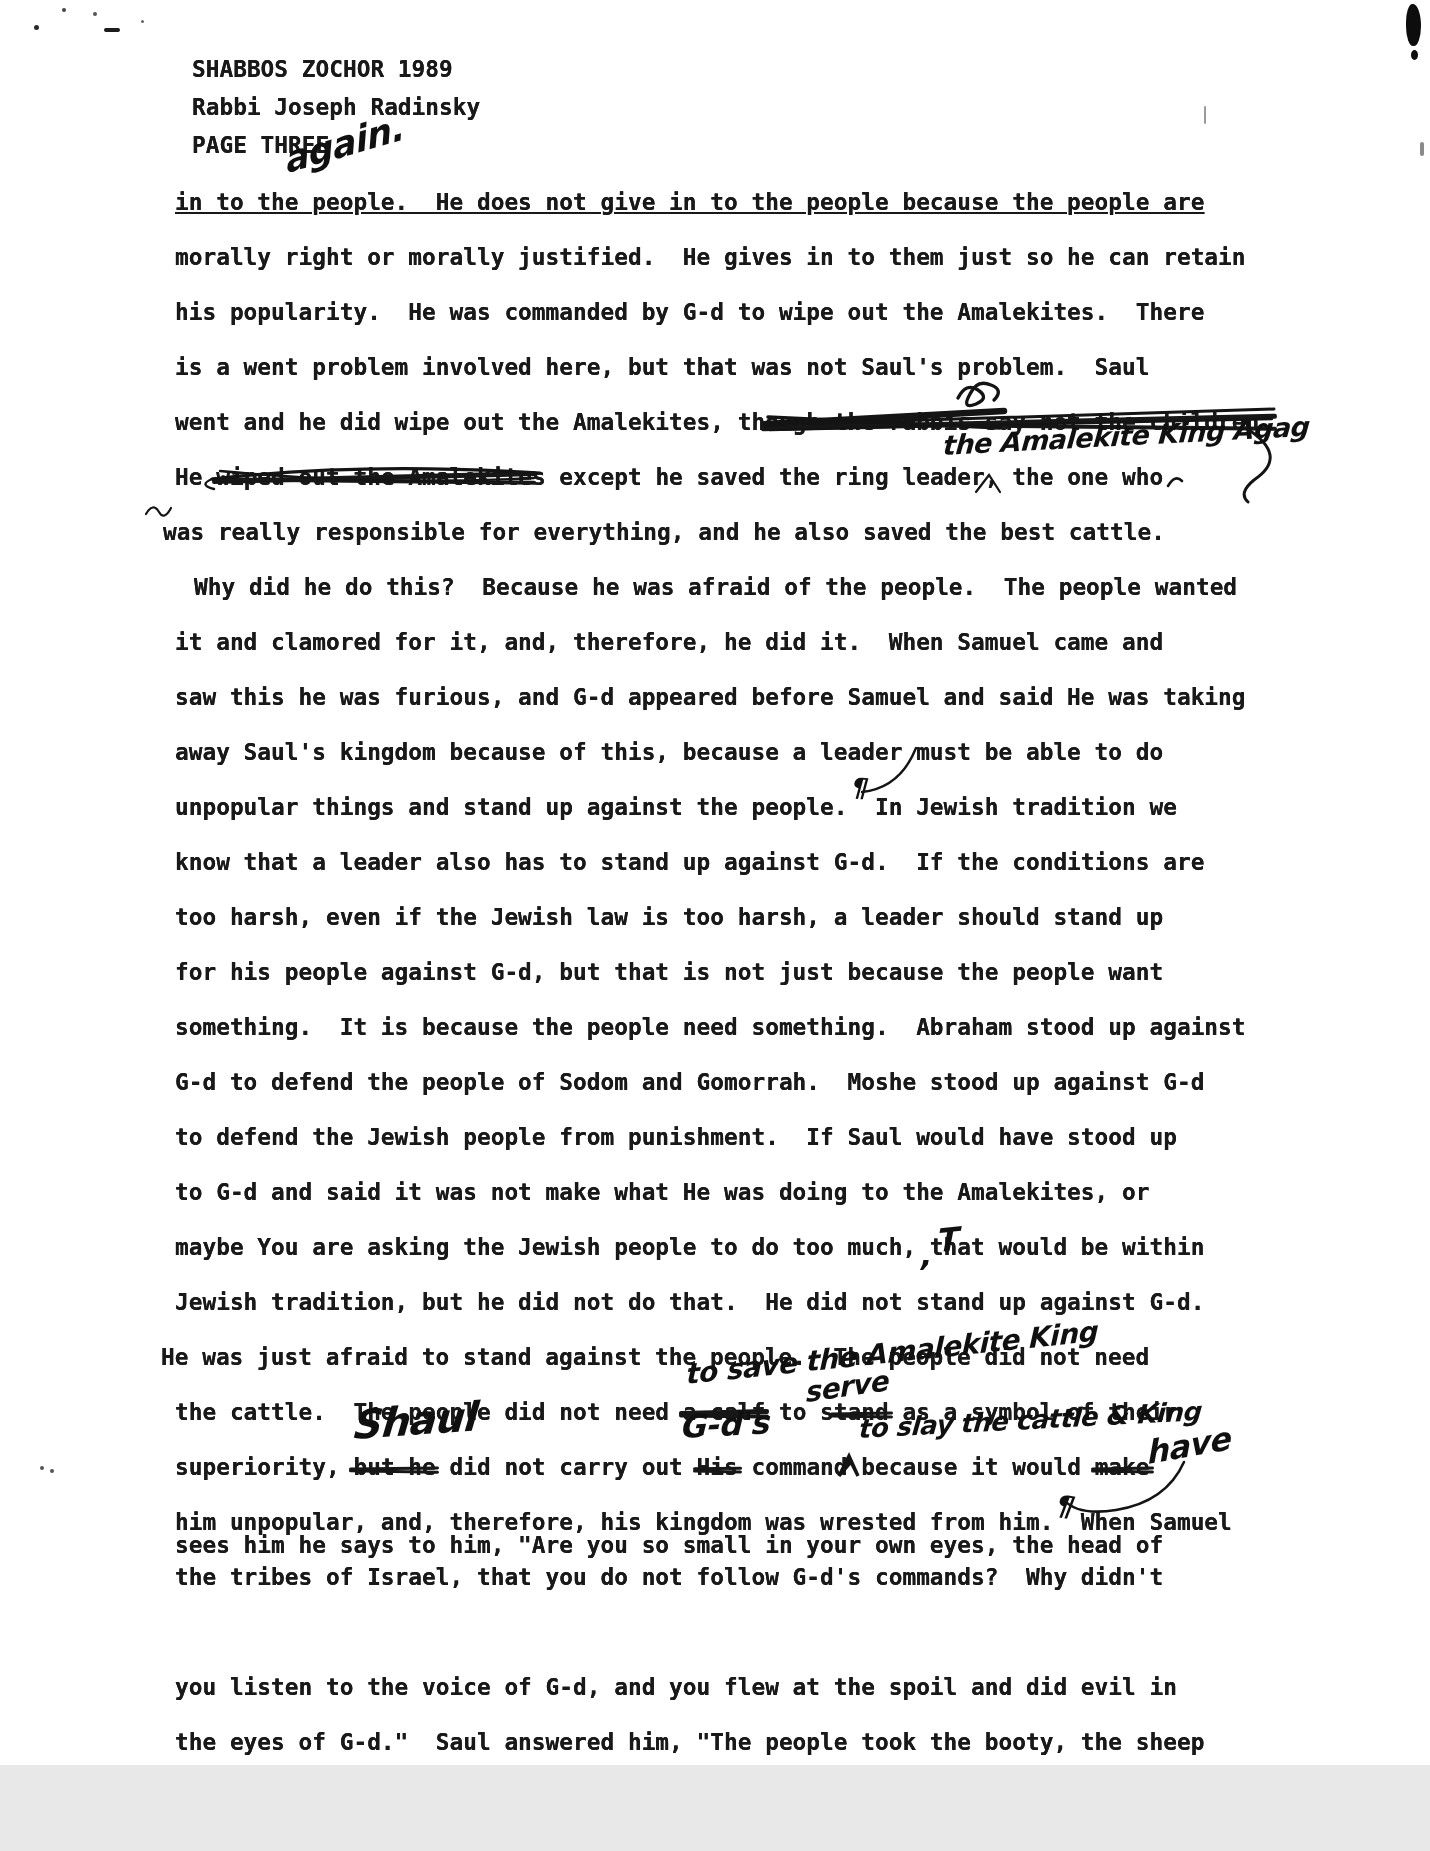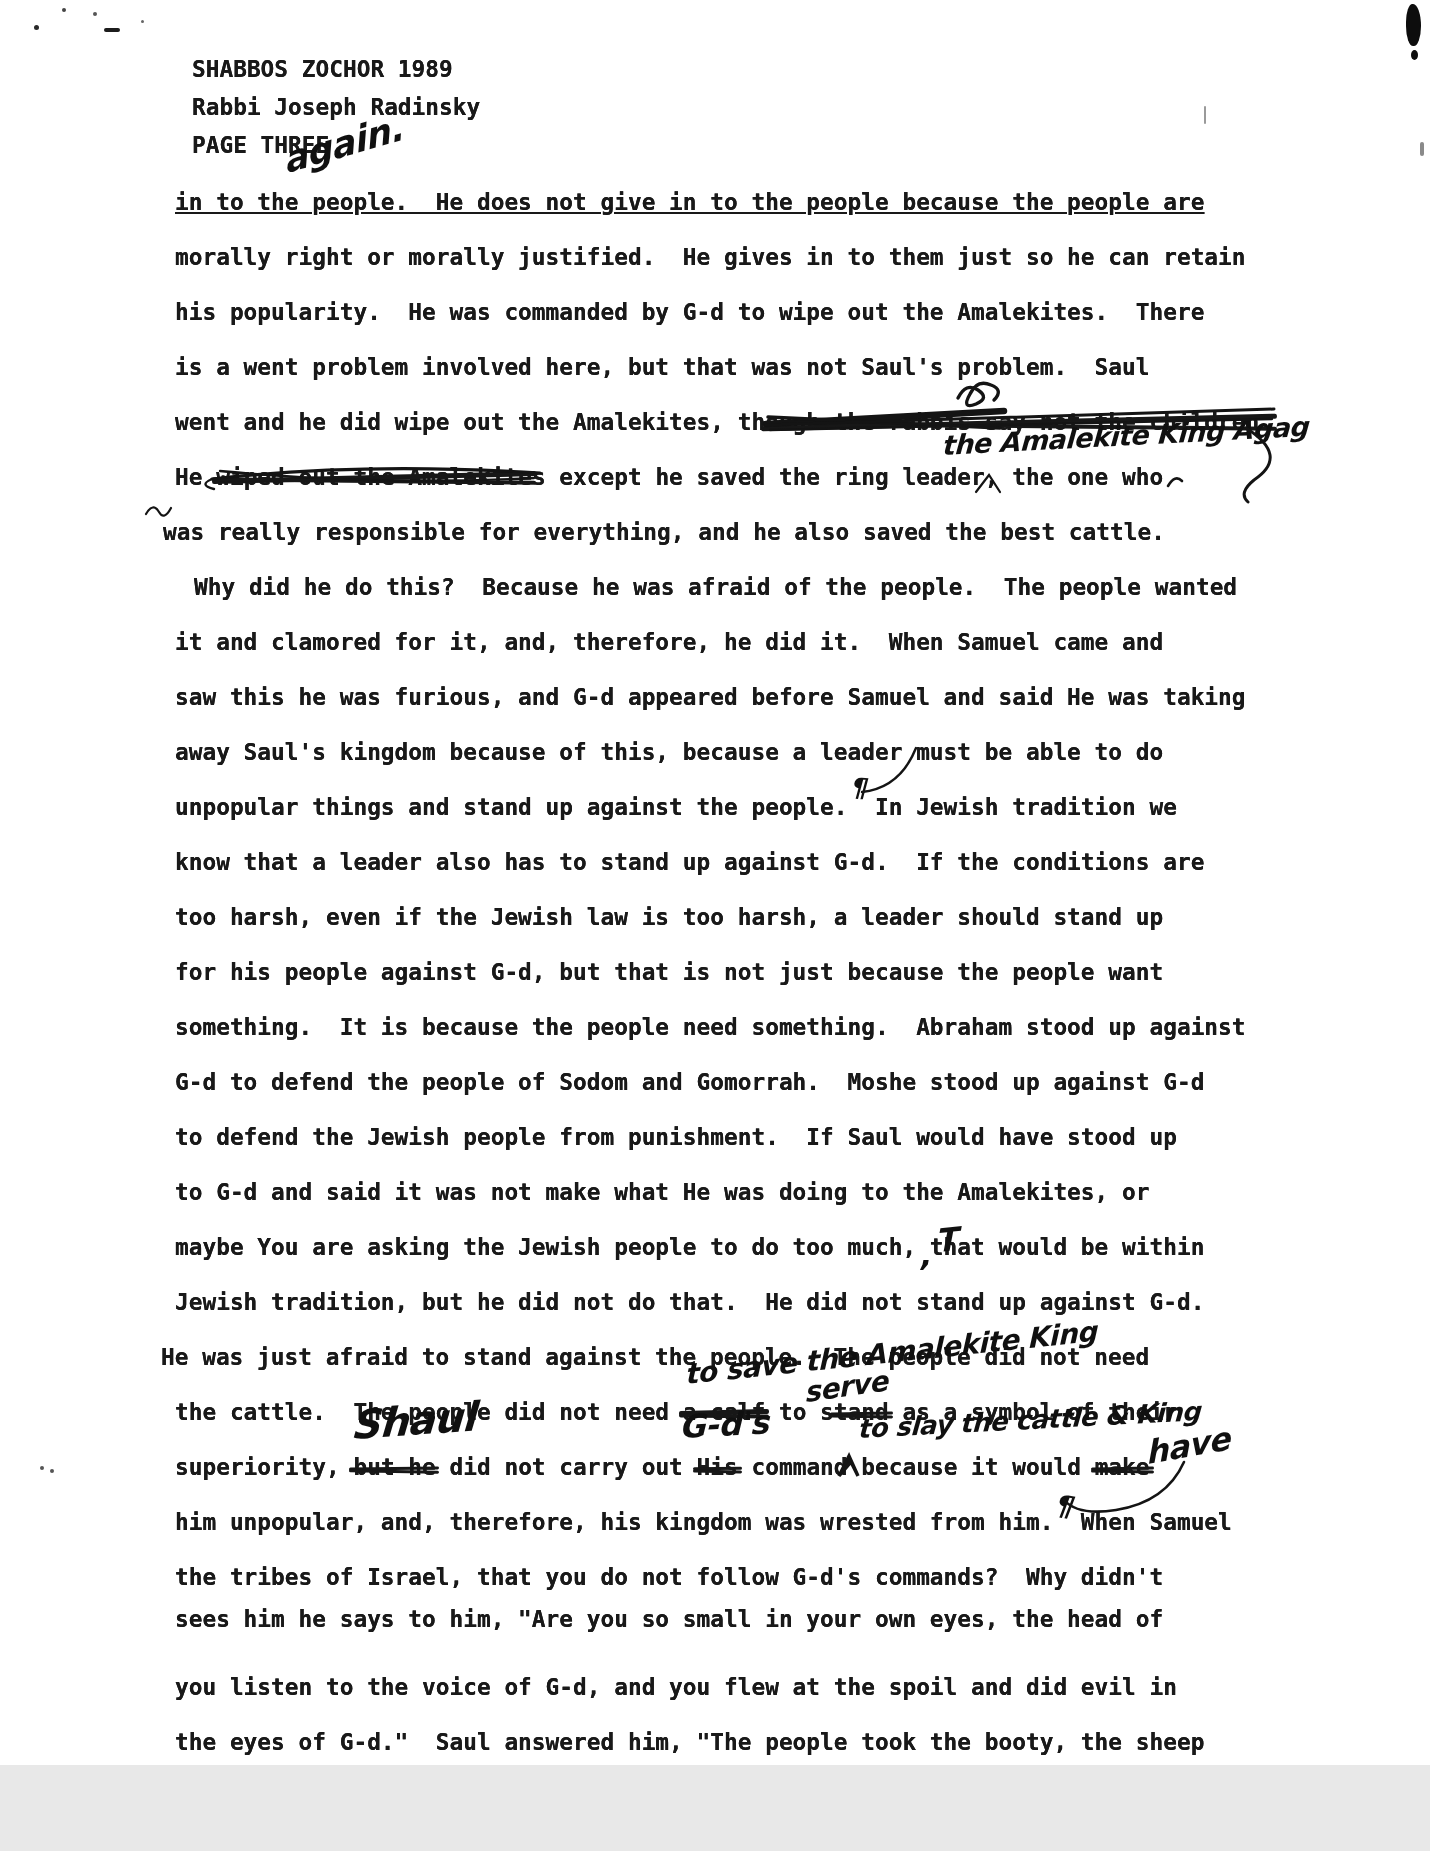--- a/index.html
+++ b/index.html
@@ -69,21 +69,21 @@
       <div class="tline" style="left: 175px; top: 1015px;"><span>something.  It is because the people need something.  Abraham stood up against</span></div>
       <div class="tline" style="left: 175px; top: 1070px;"><span>G-d to defend the people of Sodom and Gomorrah.  Moshe stood up against G-d</span></div>
       <div class="tline" style="left: 175px; top: 1125px;"><span>to defend the Jewish people from punishment.  If Saul would have stood up</span></div>
       <div class="tline" style="left: 175px; top: 1180px;"><span>to G-d and said it was not make what He was doing to the Amalekites, or</span></div>
       <div class="tline" style="left: 175px; top: 1235px;"><span>maybe You are asking the Jewish people to do too much, that would be within</span></div>
       <div class="tline" style="left: 175px; top: 1290px;"><span>Jewish tradition, but he did not do that.  He did not stand up against G-d.</span></div>
       <div class="tline" style="left: 161px; top: 1345px;"><span>He was just afraid to stand against the people.  The people did not need</span></div>
       <div class="tline" style="left: 175px; top: 1400px;"><span>the cattle.  The people did not need </span><span class="xo heavy">a calf</span><span> to s</span><span class="xo">tand</span><span> as a symbol of their</span></div>
       <div class="tline" style="left: 175px; top: 1455px;"><span>superiority, </span><span class="xo">but he</span><span> did not carry out </span><span class="xo">His</span><span> command because it would </span><span class="xo">make</span></div>
       <div class="tline" style="left: 175px; top: 1510px; text-align: center;"><span>him unpopular, and, therefore, his kingdom was wrested from him.  When Samuel</span></div>
-      <div class="tline" style="left: 175px; top: 1607px;"><span>sees him he says to him, "Are you so small in your own eyes, the head of</span></div>
+      <div class="tline" style="left: 175px; top: 1533px;"><span>sees him he says to him, "Are you so small in your own eyes, the head of</span></div>
       <div class="tline" style="left: 175px; top: 1565px;"><span>the tribes of Israel, that you do not follow G-d's commands?  Why didn't</span></div>
       <div class="tline" style="left: 175px; top: 1675px;"><span>you listen to the voice of G-d, and you flew at the spoil and did evil in</span></div>
       <div class="tline" style="left: 175px; top: 1730px;"><span>the eyes of G-d."  Saul answered him, "The people took the booty, the sheep</span></div>
     </div>
   <div id="hw-layer">
       <div class="hw" style="left: 288px; top: 140px; font-size: 36px; transform: rotate(-16deg) skewX(-10deg);">again.</div>
       <div class="hw" style="left: 942px; top: 430px; font-size: 27px; transform: rotate(-3deg) skewX(-8deg);">the Amalekite King Agag</div>
       <div class="hw" style="left: 851px; top: 772px; font-size: 26px; transform: rotate(4deg) skewX(0deg);">¶</div>
       <div class="hw" style="left: 938px; top: 1222px; font-size: 32px; transform: rotate(-6deg) skewX(-6deg);">T</div>
       <div class="hw" style="left: 921px; top: 1238px; font-size: 30px; transform: rotate(0deg) skewX(0deg);">,</div>

